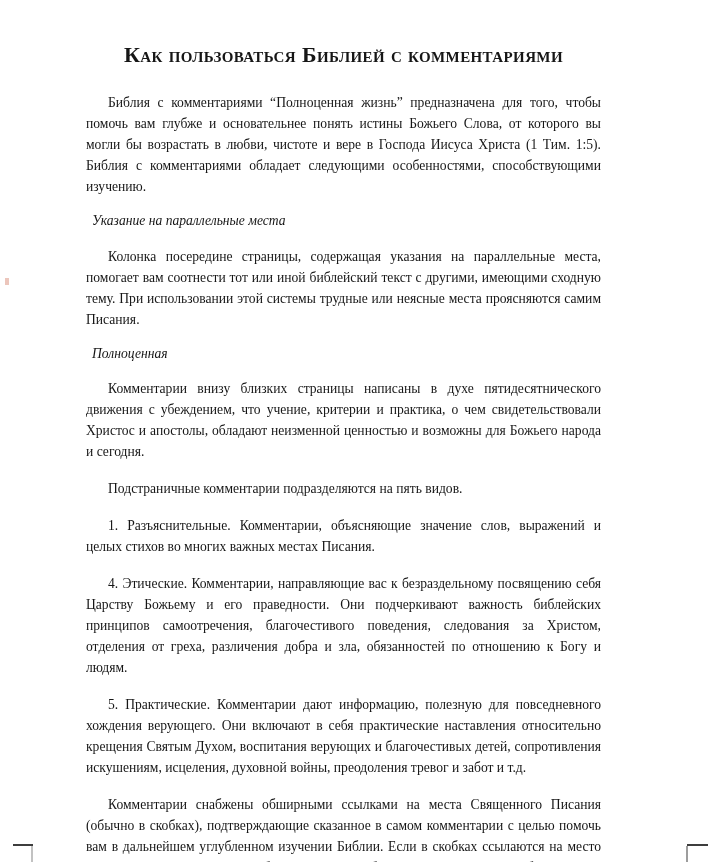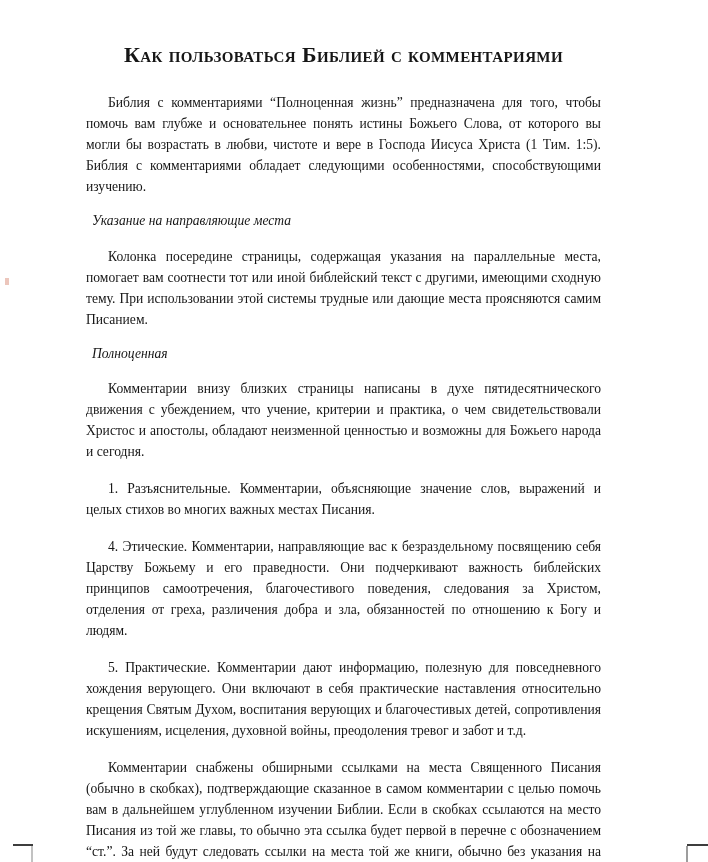--- a/index.html
+++ b/index.html
@@ -68,28 +68,29 @@
 <body>
 
 <div class="page">
 
   <div class="content">
 
     <h1 class="doc-title">Как пользоваться Библией с комментариями</h1>
 
     <p class="body-par">Библия с комментариями “Полноценная жизнь” предназначена для того, чтобы помочь вам глубже и основательнее понять истины Божьего Слова, от которого вы могли бы возрастать в любви, чистоте и вере в Господа Иисуса Христа (1 Тим. 1:5). Библия с комментариями обладает следующими особенностями, способствующими изучению.</p>
 
-    <h2 class="sub-heading">Указание на направляющие места</h2>
+    <h2 class="sub-heading">Указание на параллельные места</h2>
 
-    <p class="body-par">Колонка посередине страницы, содержащая указания на параллельные места, помогает вам соотнести тот или иной библейский текст с другими, имеющими сходную тему. При использовании этой системы трудные или дающие места проясняются самим Писанием.</p>
+    <p class="body-par">Колонка посередине страницы, содержащая указания на параллельные места, помогает вам соотнести тот или иной библейский текст с другими, имеющими сходную тему. При использовании этой системы трудные или неясные места проясняются самим Писания.</p>
 
     <h2 class="sub-heading">Полноценная</h2>
 
     <p class="body-par">Комментарии внизу близких страницы написаны в духе пятидесятнического движения с убеждением, что учение, критерии и практика, о чем свидетельствовали Христос и апостолы, обладают неизменной ценностью и возможны для Божьего народа и сегодня.</p>
 
+    <p class="body-par">Подстраничные комментарии подразделяются на пять видов.</p>
 
     <p class="body-par">1. Разъяснительные. Комментарии, объясняющие значение слов, выражений и целых стихов во многих важных местах Писания.</p>
 
 
 
     <p class="body-par">4. Этические. Комментарии, направляющие вас к безраздельному посвящению себя Царству Божьему и его праведности. Они подчеркивают важность библейских принципов самоотречения, благочестивого поведения, следования за Христом, отделения от греха, различения добра и зла, обязанностей по отношению к Богу и людям.</p>
 
     <p class="body-par">5. Практические. Комментарии дают информацию, полезную для повседневного хождения верующего. Они включают в себя практические наставления относительно крещения Святым Духом, воспитания верующих и благочестивых детей, сопротивления искушениям, исцеления, духовной войны, преодоления тревог и забот и т.д.</p>
 
     <p class="body-par">Комментарии снабжены обширными ссылками на места Священного Писания (обычно в скобках), подтверждающие сказанное в самом комментарии с целью помочь вам в дальнейшем углубленном изучении Библии. Если в скобках ссылаются на место Писания из той же главы, то обычно эта ссылка будет первой в перечне с обозначением “ст.”. За ней будут следовать ссылки на места той же книги, обычно без указания на название книги. Последними в перечне указываются места Писания из других книг Библии в порядке расположения этих книг в самой Библии. Во многих случаях приводятся ссылки на параллельные (близкие по тематике) комментарии и статьи.</p>

